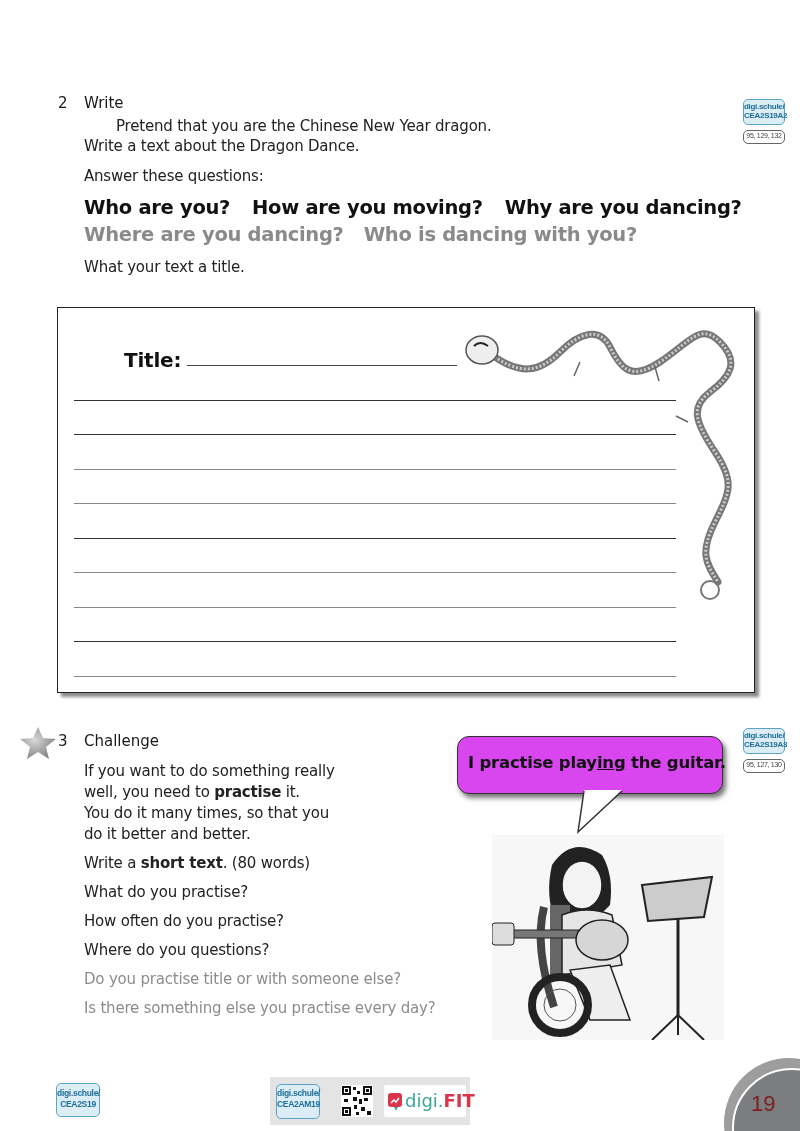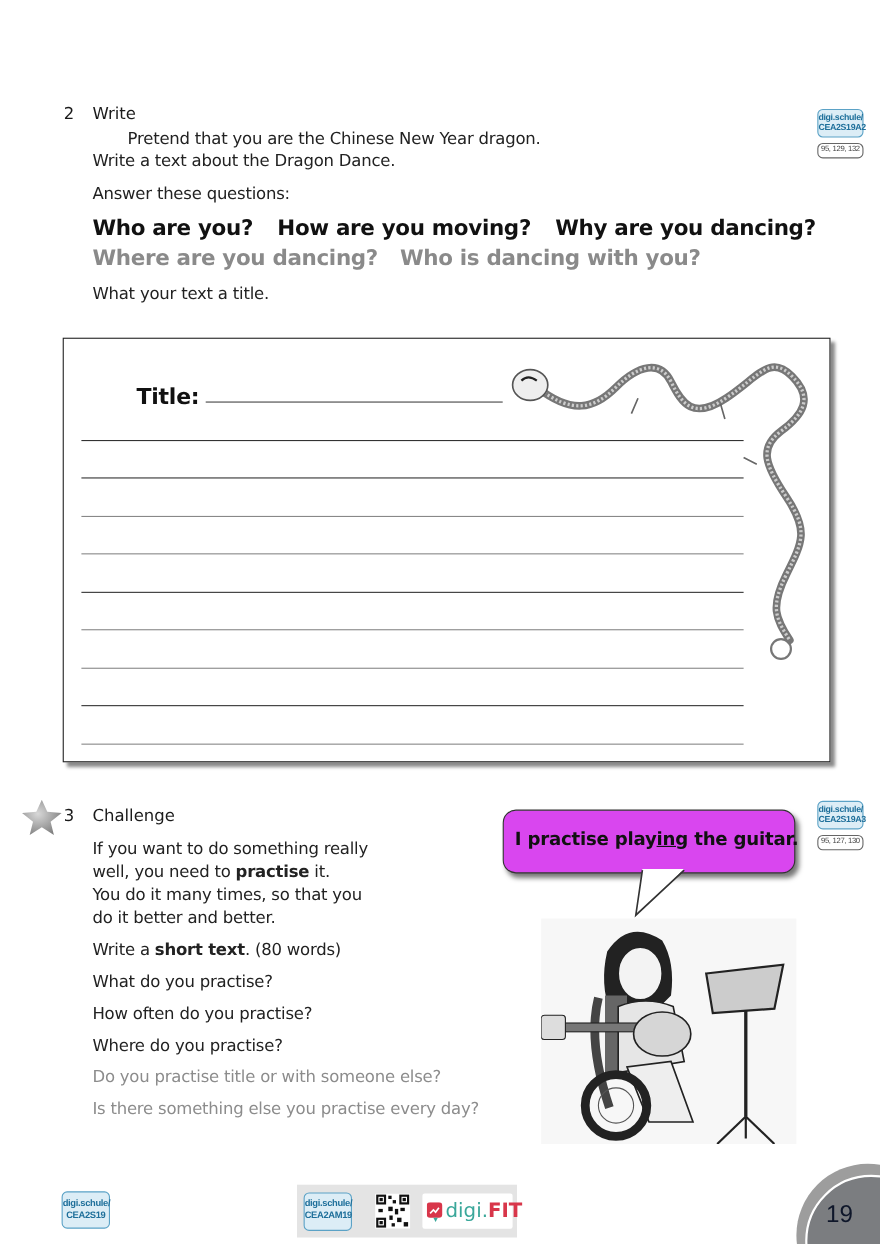--- a/index.html
+++ b/index.html
@@ -111,21 +111,21 @@
   <div><span>well, you need to </span><b>practise</b><span> it.</span></div>
   <div>You do it many times, so that you</div>
   <div>do it better and better.</div>
 </div>
 
 <div class="abs body-text" style="left:84px; top:853px;">
   <span>Write a </span><b>short text</b><span>. (80 words)</span>
 </div>
 <div class="abs body-text" style="left:84px; top:882px;">What do you practise?</div>
 <div class="abs body-text" style="left:84px; top:911px;">How often do you practise?</div>
-<div class="abs body-text" style="left:84px; top:940px;">Where do you practise?</div>
+<div class="abs body-text" style="left:84px; top:940px;">Where do you questions?</div>
 <div class="abs body-text muted" style="left:84px; top:969px;">Do you practise title or with someone else?</div>
 <div class="abs body-text muted" style="left:84px; top:998px;">Is there something else you practise every day?</div>
 
 <div class="abs bubble">
   <div class="bubble-text comic"><span>I practise play</span><u>ing</u><span> the guitar.</span></div>
 </div>
 <svg class="abs" style="left:570px; top:790px;" width="60" height="46" viewBox="0 0 60 46">
   <polygon points="14,0 52,0 8,42" fill="#fff"></polygon>
   <polyline points="14,1 8,42 52,1" fill="none" stroke="#333" stroke-width="1.5"></polyline>
 </svg>
@@ -201,14 +201,14 @@
   <svg class="abs" style="left:4px; top:8px;" width="16" height="18" viewBox="0 0 16 18">
     <rect x="0" y="0" width="14" height="14" rx="3" fill="#d8364a"></rect>
     <path d="M3 10 l3 -3 l2 2 l3 -4" stroke="#fff" stroke-width="1.5" fill="none"></path>
     <path d="M6 14 l2 4 l2 -4" fill="#3aa79a"></path>
   </svg>
   <div class="abs" style="left:21px; top:5px; font-family:'DejaVu Sans', sans-serif; font-size:18px; white-space:nowrap;"><span style="color:#3aa79a;">digi.</span><span style="color:#d8364a; font-weight:bold;">FIT</span></div>
 </div>
 
 <div class="abs page-circle">
   <div class="page-circle-inner"></div>
-  <div class="abs" style="left:27px; top:33px; color:#0f172a; font-family:'Liberation Sans', sans-serif; font-size:22px;">19</div>
+  <div class="abs" style="left:27px; top:33px; color:#7f1d1d; font-family:'Liberation Sans', sans-serif; font-size:22px;">19</div>
 </div>
 
 </body></html>

